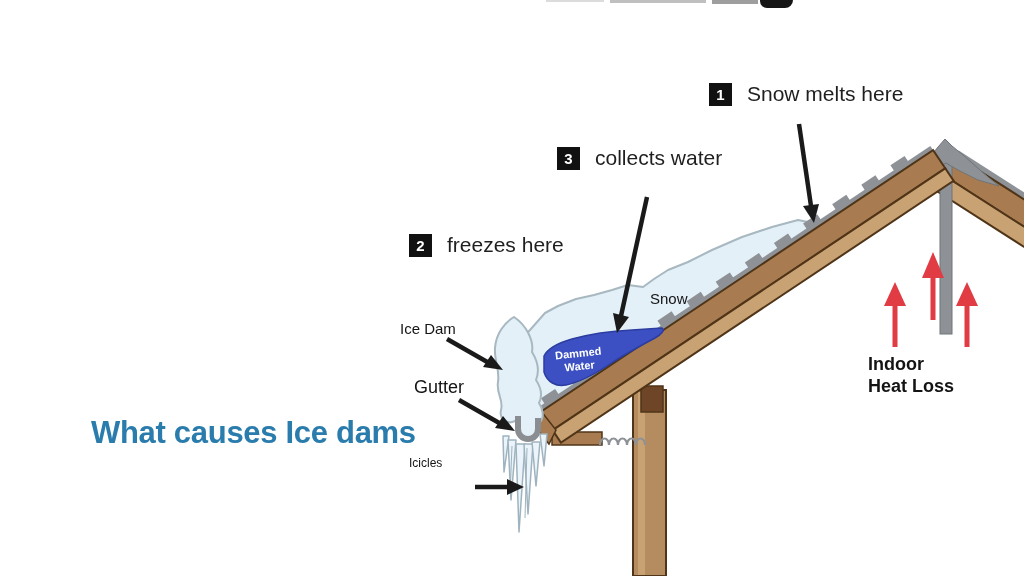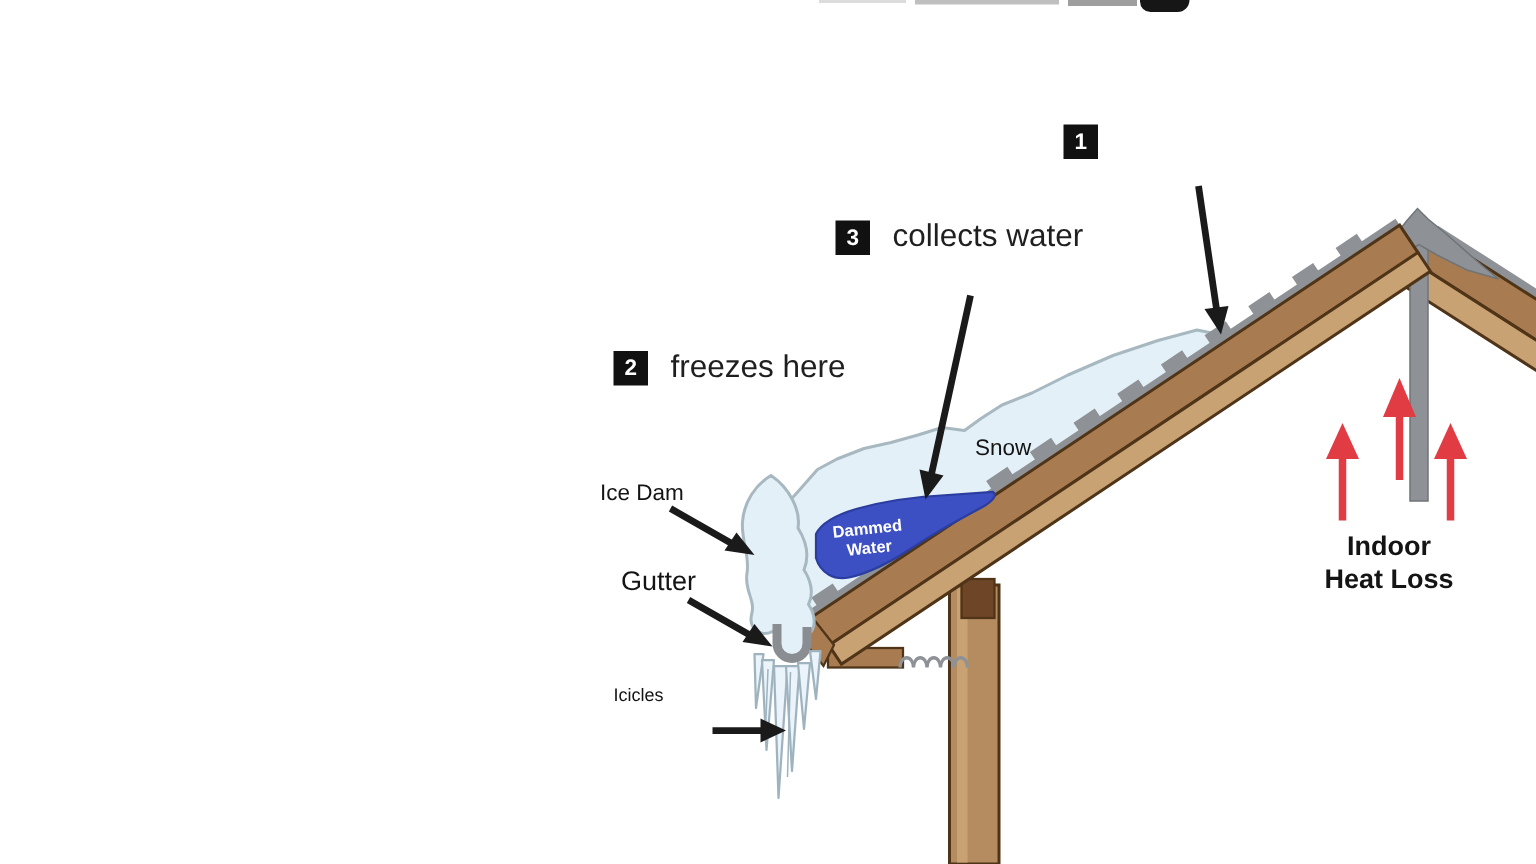--- a/index.html
+++ b/index.html
@@ -48,21 +48,21 @@
 
   #lbl-dammed-water{
     position:absolute;left:546px;top:347px;width:66px;
     color:#ffffff;font-weight:bold;font-size:11px;line-height:13px;
     text-align:center;transform:rotate(-6deg);
   }
   #lbl-dammed-water span{display:block;}
 
   #lbl-heat-loss{
     position:absolute;left:868px;top:353px;width:116px;
-    text-align:center;font-weight:bold;font-size:18px;line-height:22px;color:#141414;
+    font-weight:bold;font-size:18px;line-height:22px;color:#141414;
   }
   #lbl-heat-loss span{display:block;}
 </style>
 </head>
 <body>
 
 <div class="canvas">
 
   <div>
     <div class="remnant a"></div>
@@ -167,20 +167,23 @@
       </g>
       <g>
         <line x1="967" y1="347" x2="967" y2="303"></line>
         <polygon points="967,282 956,306 978,306" stroke="none"></polygon>
       </g>
     </g>
   </svg>
 
   <div class="step" id="step1">
     <div class="badge">1</div>
+    <div class="txt">
+      <span>Snow melts here</span>
+    </div>
   </div>
 
   <div class="step" id="step3">
     <div class="badge">3</div>
     <div class="txt">
       <span>collects water</span>
     </div>
   </div>
 
   <div class="step" id="step2">
@@ -198,14 +201,15 @@
   <div id="lbl-dammed-water">
     <span>Dammed</span>
     <span>Water</span>
   </div>
 
   <div id="lbl-heat-loss">
     <span>Indoor</span>
     <span>Heat Loss</span>
   </div>
 
+  <h1 class="heading">What causes Ice dams</h1>
 
 </div>
 
 </body></html>

